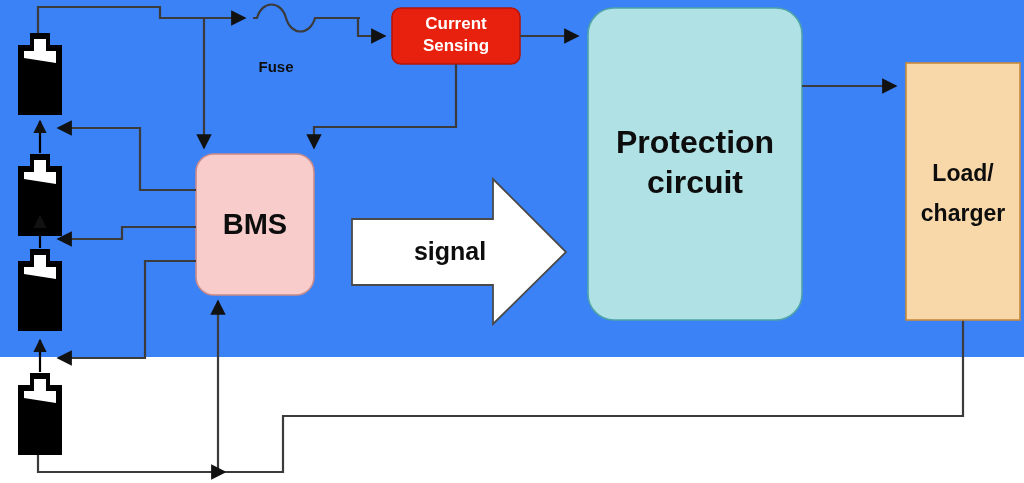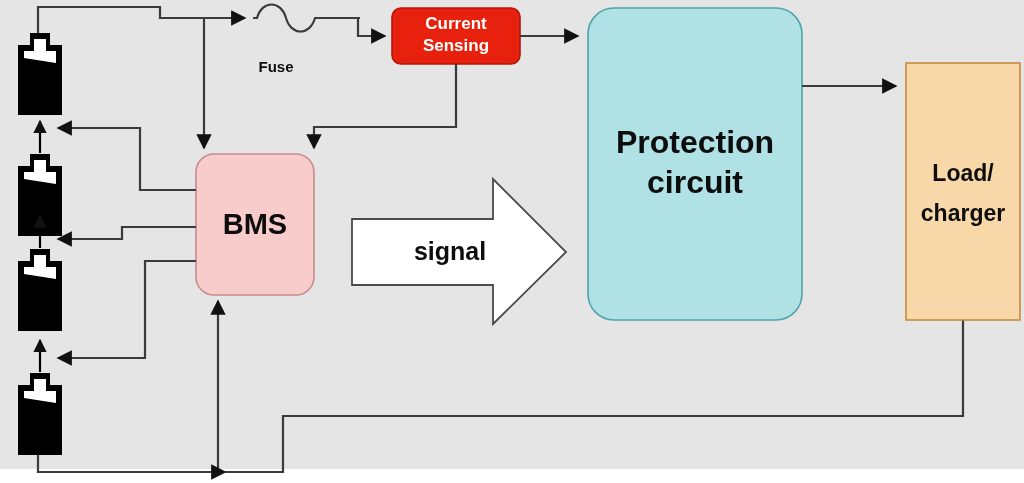--- a/index.html
+++ b/index.html
@@ -9,22 +9,22 @@
   }
   body {
     width: 1024px;
     height: 483px;
     font-family: "Liberation Sans", sans-serif;
     overflow: hidden;
   }
   #diagram-root {
     position: relative;
     width: 1024px;
-    height: 469px;
-    background: #e5e5e5;
+    height: 357px;
+    background: #3b82f6;
   }
   svg.board {
     position: absolute;
     top: 0;
     left: 0;
     width: 1024px;
     height: 483px;
   }
   .wire {
     fill: none;

